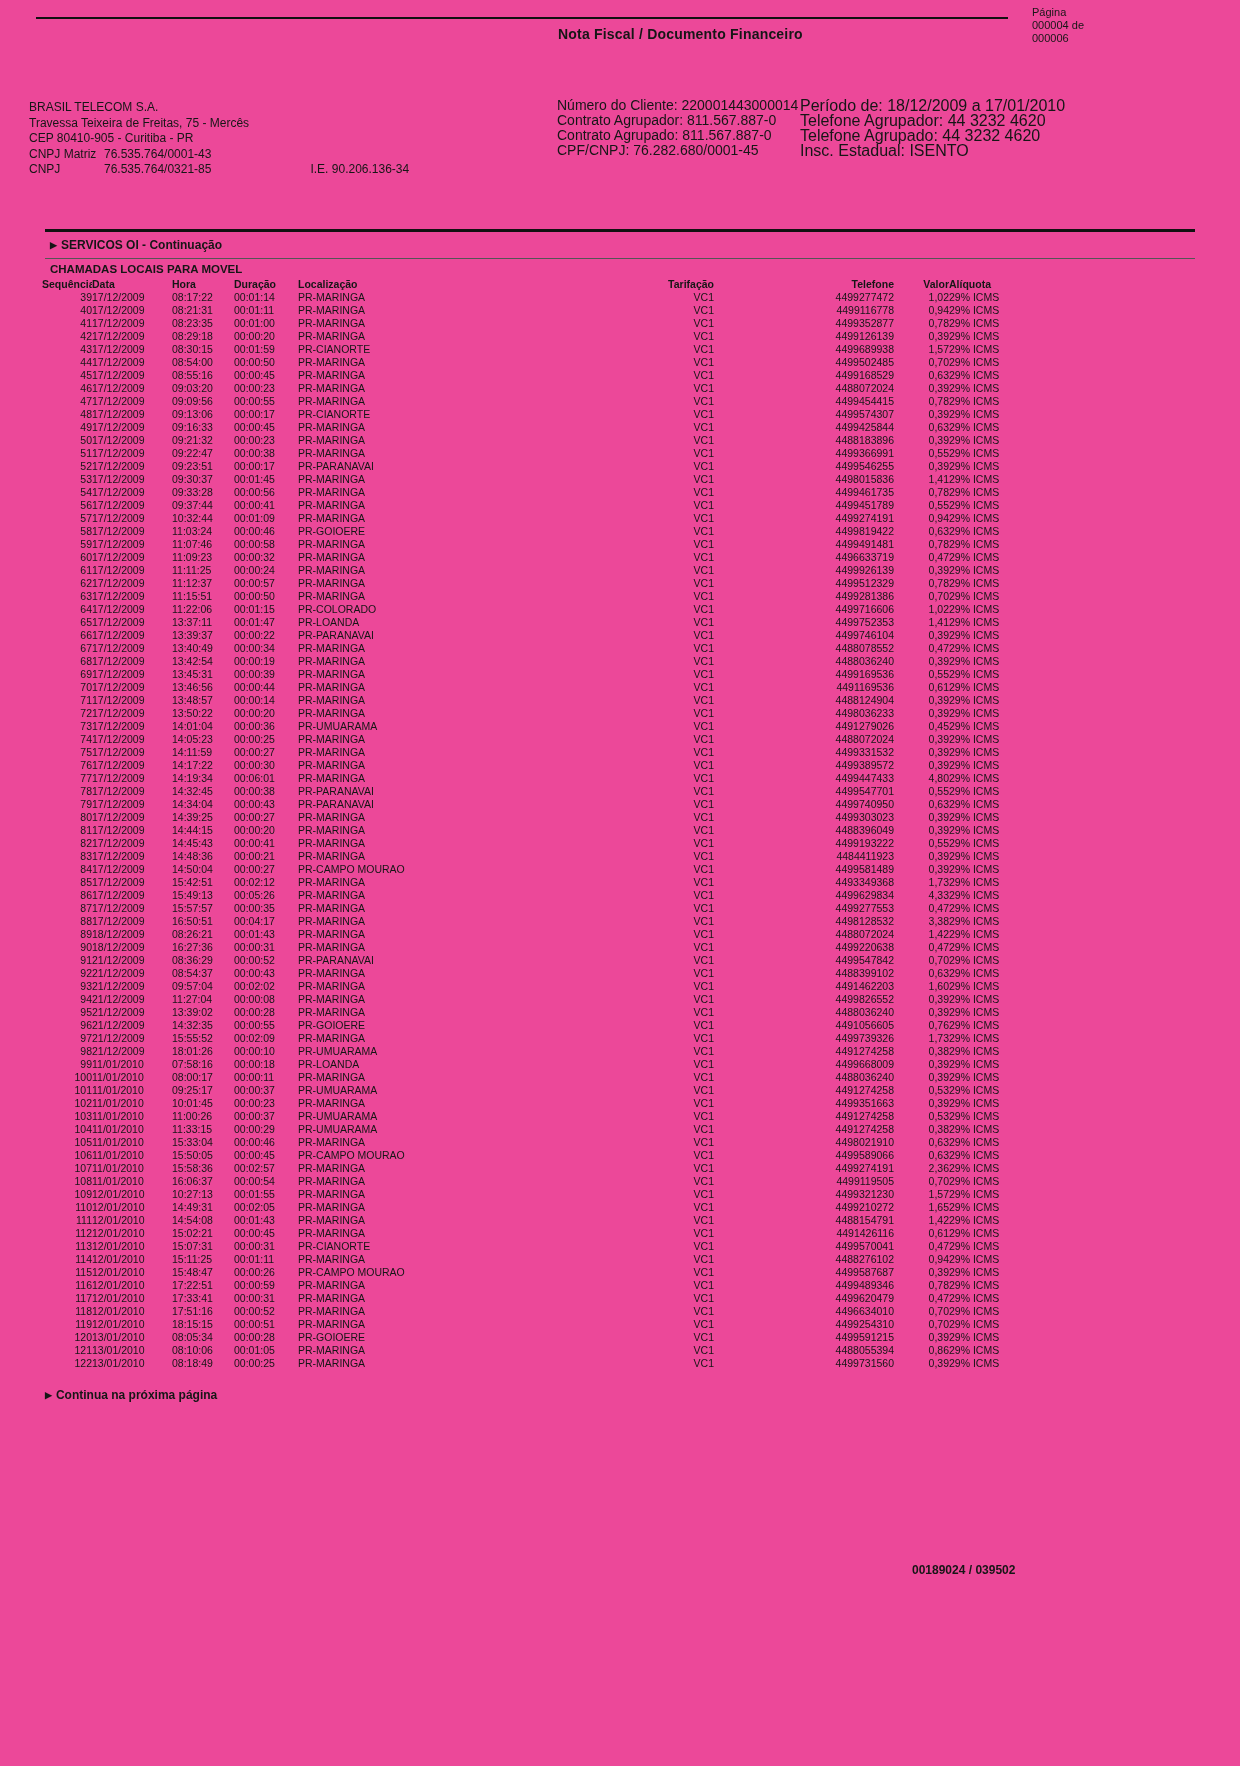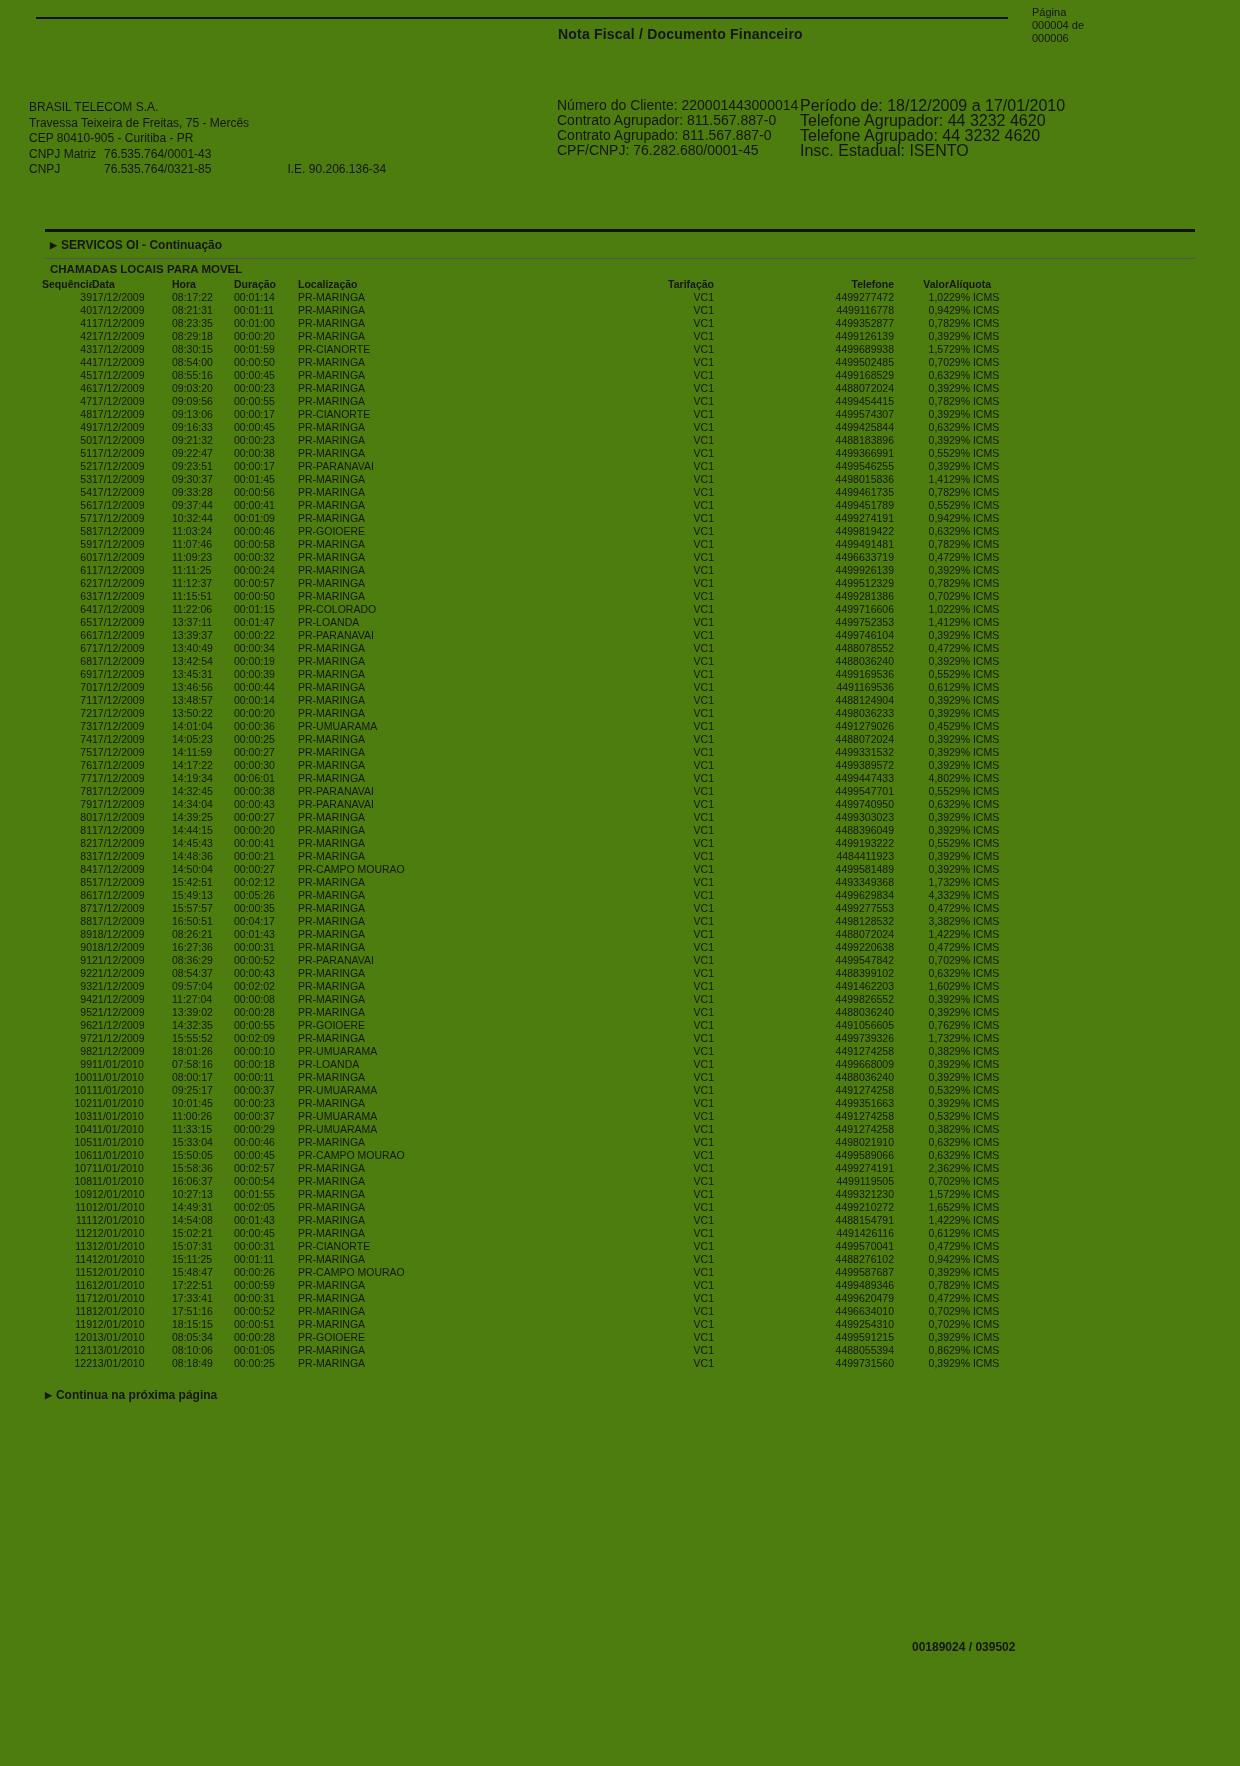--- a/index.html
+++ b/index.html
@@ -6,40 +6,40 @@
   body {
     background:#e9e7e2;
     font-family:"Liberation Sans", sans-serif;
     color:#161616;
     -webkit-font-smoothing:antialiased;
   }
   .page {
     position:relative;
     width:1240px;
     height:1766px;
-    background:#4d7c0f;
+    background:#ec4899;
     overflow:hidden;
   }
   .top-rule {
     position:absolute; left:36px; top:17px; width:972px; height:2px; background:#111;
   }
   .page-info {
     position:absolute; left:1032px; top:6px;
     font-size:11px; line-height:13px;
   }
   .doc-title {
     position:absolute; left:558px; top:26px; margin:0;
     font-size:14px; font-weight:bold; letter-spacing:0.2px;
   }
   .company-block {
     position:absolute; left:29px; top:100px;
     font-size:12px; line-height:15.5px; white-space:nowrap;
   }
   .company-block .lbl { display:inline-block; width:75px; }
-  .company-block .ie { margin-left:76px; }
+  .company-block .ie { margin-left:99px; }
   .client-block {
     position:absolute; left:551px; top:98px;
     font-size:14px; line-height:15px; white-space:nowrap;margin-left:6px;
   }
   .period-block {
     position:absolute; left:800px; top:98px;
     font-size:16px; line-height:15px; white-space:nowrap;
   }
   .mid-rule {
     position:absolute; left:45px; top:229px; width:1150px; height:3px; background:#111;
@@ -74,21 +74,21 @@
   .col4 { width:330px; text-align:left; }
   .col5 { width:86px; text-align:right; }
   .col6 { width:180px; text-align:right; }
   .col7 { width:55px; text-align:right; }
   .col8 { width:90px; text-align:left; padding-left:16px; }
   .footer-cont {
     position:absolute; left:45px; top:1388px;
     font-size:12px; font-weight:bold; white-space:nowrap;
   }
   .doc-number {
-    position:absolute; left:912px; top:1640px;
+    position:absolute; left:912px; top:1563px;
     font-size:12px; font-weight:bold; white-space:nowrap;text-align:center;
   }
 </style>
 </head>
 <body>
 
 <div class="page">
 
   <div class="top-rule"></div>
 

